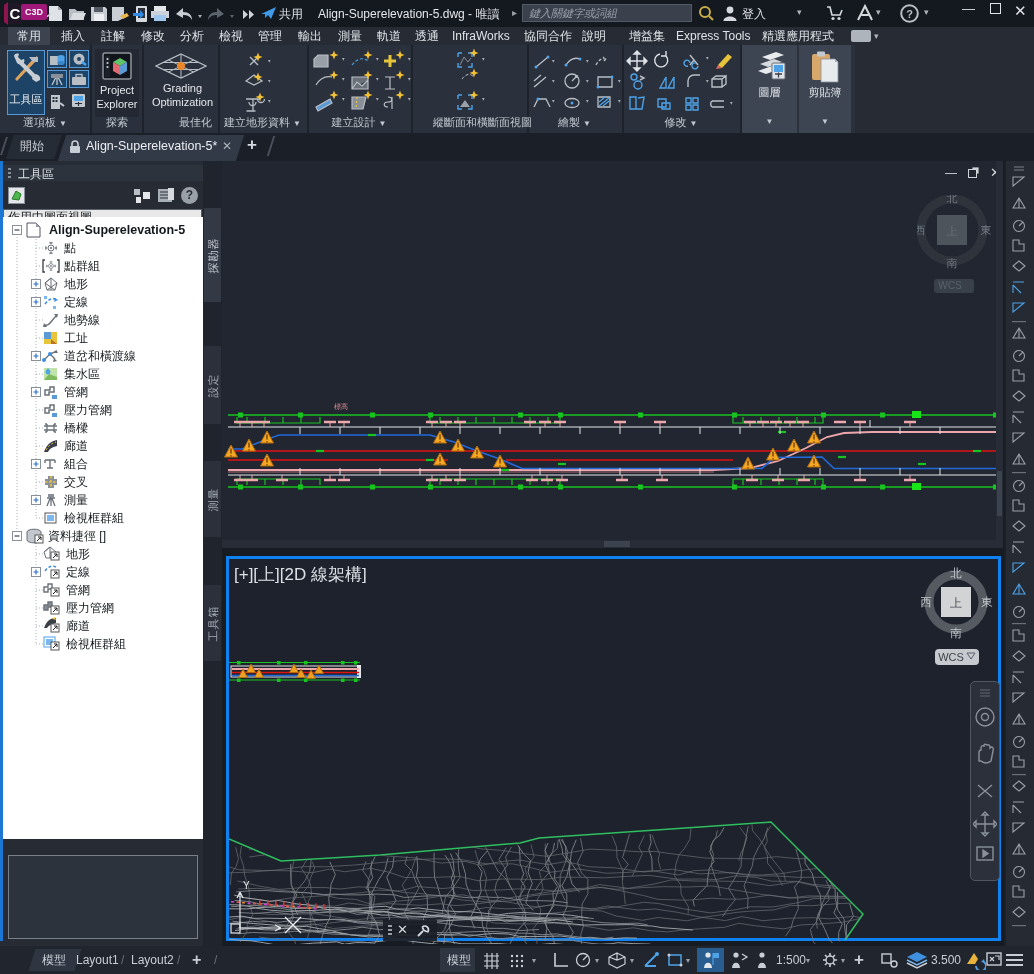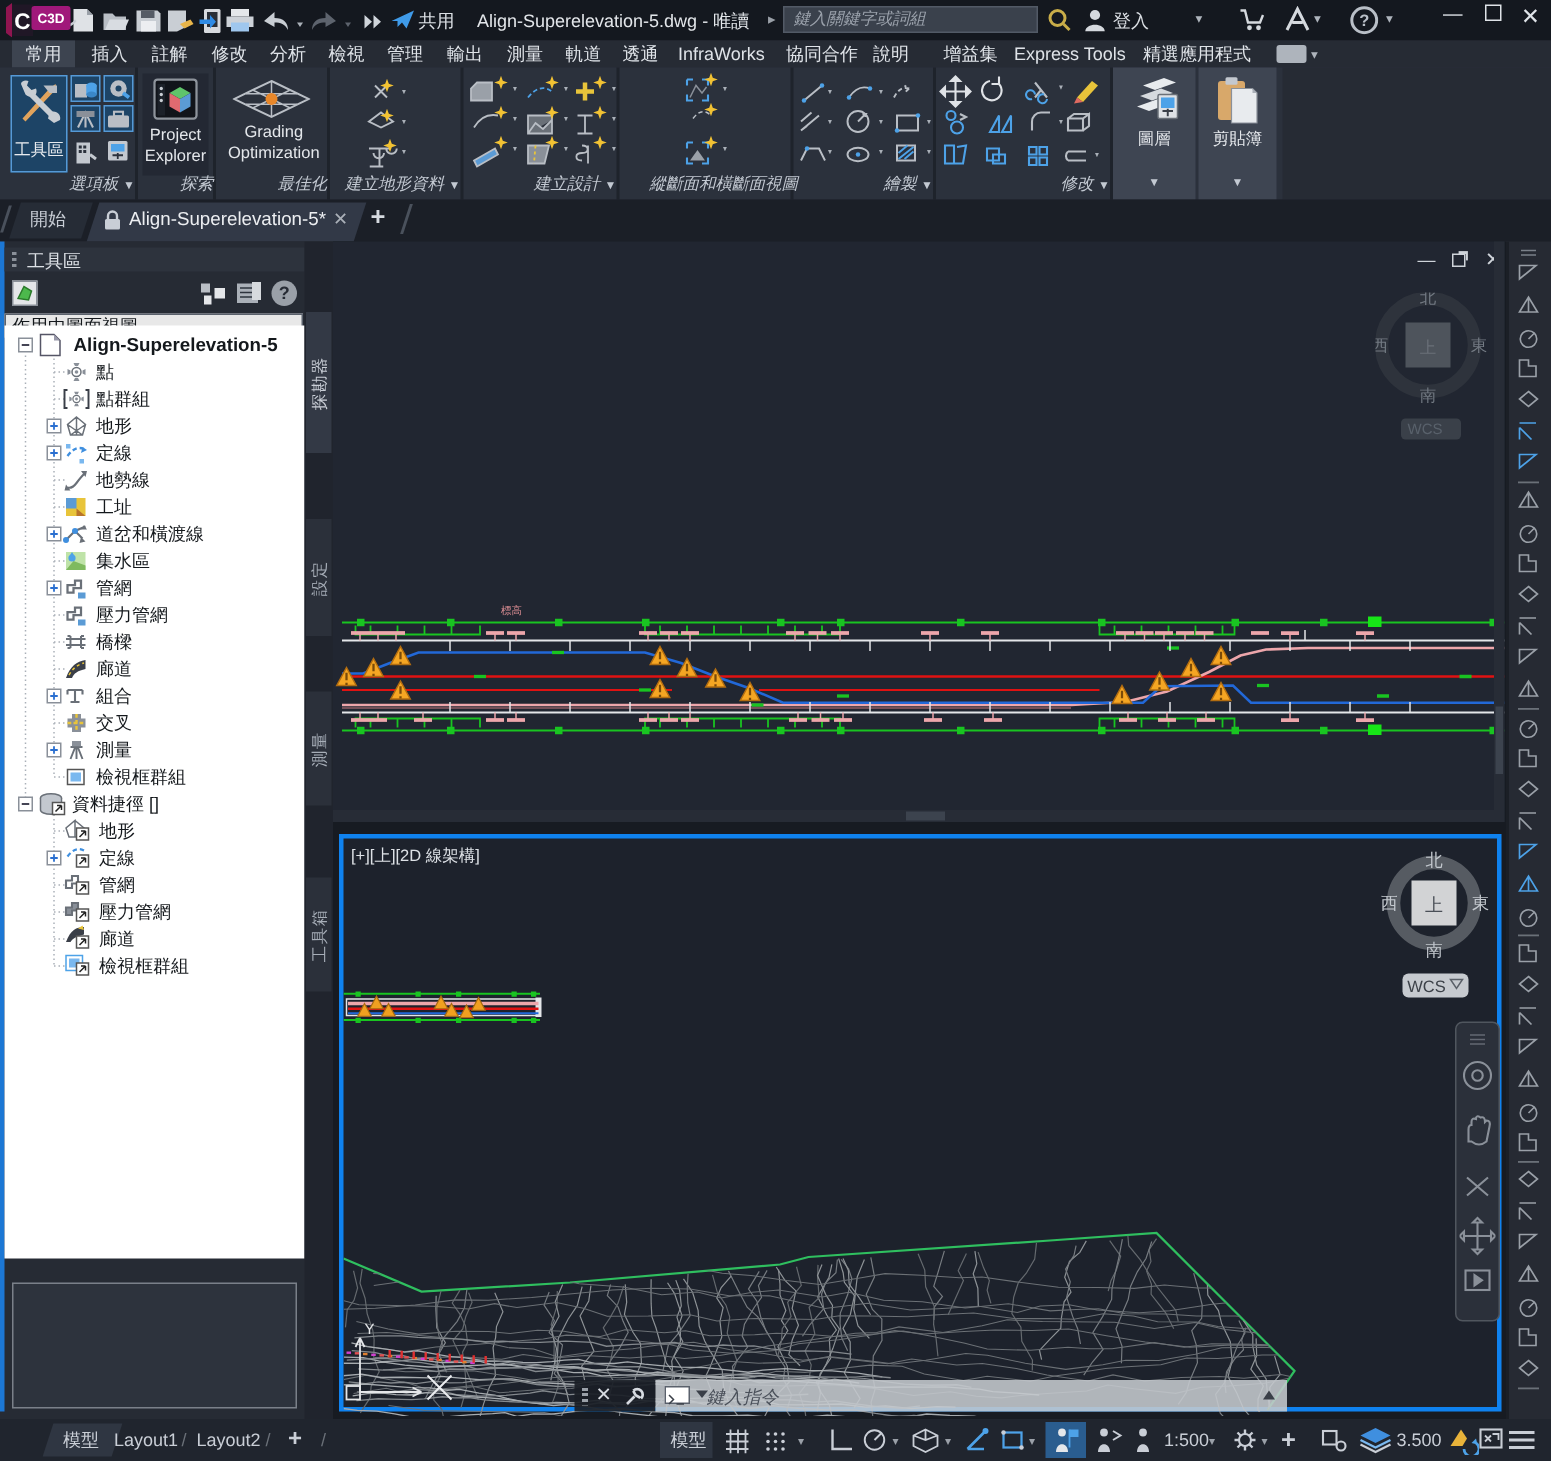--- a/index.html
+++ b/index.html
@@ -9,21 +9,21 @@
   #app { position:relative; width:1034px; height:974px; }
   
   #titlebar { left:0; top:0; width:1034px; height:27px; background:#14181f; color:#d6dae0; }
   .ticon { position:absolute; top:3px; }
   
   #menurow { left:0; top:27px; width:1034px; height:18px; background:#262b34; }
   .mtab { position:absolute; top:0; height:18px; line-height:18px; color:#dfe3e8; font-size:12px; }
   
   #ribbon { left:0; top:45px; width:1034px; height:88px; background:#2b313c; }
   .rsep { position:absolute; top:0; width:2px; height:88px; background:#1e232b; }
-  .rlabel { position:absolute; bottom:3px; font-size:11px; color:#c3c9d2; width:100%; text-align:right; white-space:nowrap;font-style:italic; }
+  .rlabel { position:absolute; bottom:3px; font-size:11px; color:#c3c9d2; width:100%; text-align:center; white-space:nowrap; }
   #tabstrip { left:0; top:133px; width:1034px; height:28px; background:#1b1f27; }
   
   #toolspace { left:0; top:161px; width:203px; height:785px; background:#262b34; }
   #vstrip { left:203px; top:161px; width:19px; height:785px; background:#20242d; }
   .vtab { position:absolute; left:1px; width:17px; background:#2b303a; color:#a7aeb8; font-size:11px;
      display:flex; align-items:center; justify-content:center; }
   .vtxt { transform:rotate(-90deg); white-space:nowrap; letter-spacing:1px; }
   
   #canvas { left:222px; top:161px; width:812px; height:785px; background:#171b22; }
   #vp1 { left:0px; top:0px; width:781px; height:387px; background:#212631; }
@@ -871,21 +871,21 @@
             <path d="M0 -3.5 L0 1.5 M0 3.2 L0 4.6" stroke="#7a4a08" stroke-width="1.5"></path>
           </g>
         </svg>
 
       <div class="abs" style="left:0;top:379px;width:774px;height:8px;background:#272c36;"></div>
       <div class="abs" style="left:382px;top:380px;width:26px;height:6px;background:#3c434e;"></div>
       <div class="abs" style="left:774px;top:0px;width:7px;height:387px;background:#272c36;"></div>
       <div class="abs" style="left:775px;top:310px;width:5px;height:45px;background:#3c434e;"></div>
     </div>
     <div class="abs" id="vp2">
-      <div class="abs" style="left:5px;top:4px;color:#dde1e6;font-size:11px;">[+][上][2D 線架構]</div>
+      <div class="abs" style="left:5px;top:4px;color:#dde1e6;font-size:17px;">[+][上][2D 線架構]</div>
 
       <svg class="abs" style="left:692px;top:8px" width="80" height="104" viewBox="0 0 80 104">
         <circle cx="35" cy="35" r="27" fill="none" stroke="#565b62" stroke-width="9"></circle>
         <rect x="20" y="20" width="30" height="30" fill="#d2d3d5"></rect>
         <text x="35" y="40" fill="#4a4f57" font-size="12" text-anchor="middle">上</text>
         <text x="35" y="10" fill="#c3c8ce" font-size="11.5" text-anchor="middle">北</text>
         <text x="35" y="70" fill="#c3c8ce" font-size="11.5" text-anchor="middle">南</text>
         <text x="5" y="39" fill="#c3c8ce" font-size="11.5" text-anchor="middle">西</text>
         <text x="66" y="39" fill="#c3c8ce" font-size="11.5" text-anchor="middle">東</text>
         <rect x="14" y="82" width="44" height="16" rx="4" fill="#c6cacf"></rect>
@@ -1071,28 +1071,20 @@
           </g>
         </svg>
 
       <div class="abs" style="left:154px;top:361px;width:54px;height:21px;background:rgba(26,30,38,0.92);">
         <div class="abs" style="left:5px;top:5px;width:4px;height:12px;background:repeating-linear-gradient(#9aa0a8 0 2px,transparent 2px 4px);"></div>
         <div class="abs" style="left:14px;top:2px;color:#d6dae0;font-size:13px;">✕</div>
         <svg class="abs" style="left:33px;top:3px" width="16" height="16">
             <path d="M2 13 L7 8 M6.2 4.2 a3.6 3.6 0 1 1 5.2 5.2 M6.2 4.2 l1.6 3 l3 1.6" stroke="#d6dae0" stroke-width="1.8" fill="none"></path>
           </svg>
       </div>
-      <div class="abs" style="left:208px;top:361px;width:421px;height:21px;background:rgba(197,201,206,0.88);">
-        <div class="abs" style="left:6px;top:4px;width:17px;height:12px;background:#fff;border:1px solid #5a616c;"><svg width="15" height="10">
-              <path d="M2 2 l3 3 l-3 3 M7 8 h5" stroke="#3a3f48" fill="none"></path>
-            </svg></div>
-        <div class="abs" style="left:27px;top:7px;width:0;height:0;border-left:4px solid transparent;border-right:4px solid transparent;border-top:5px solid #3a3f48;"></div>
-        <div class="abs" style="left:34px;top:3px;color:#4a505a;font-size:12px;font-style:italic;">鍵入指令</div>
-        <div class="abs" style="right:8px;top:7px;width:0;height:0;border-left:4px solid transparent;border-right:4px solid transparent;border-bottom:6px solid #3a3f48;"></div>
-      </div>
     </div>
     <div class="abs" id="righttools"><svg width="30" height="785" viewBox="0 0 30 785" id="rtools">
           <rect x="0" y="0" width="2" height="785" fill="#1b1f26"></rect>
           <path d="M10 6 h10 M10 9 h10" stroke="#7a8089" stroke-width="1"></path>
           <path d="M9 16 h11 l-11 9 z" stroke="#9aa0a8" fill="none" stroke-width="1.1"></path>
           <path d="M9 47 l6 -10 l6 10 z m6 -10 v10" stroke="#9aa0a8" fill="none" stroke-width="1.1"></path>
           <circle cx="15" cy="65" r="5.5" stroke="#9aa0a8" fill="none" stroke-width="1.1"></circle>
           <path d="M15 65 l4 -4" stroke="#9aa0a8" stroke-width="1.1"></path>
           <path d="M9 79 h6 v4 h5 v7 h-11 z" stroke="#9aa0a8" fill="none" stroke-width="1.1"></path>
           <path d="M15 100 l6 5 l-6 5 l-6 -5 z" stroke="#9aa0a8" fill="none" stroke-width="1.1"></path>

